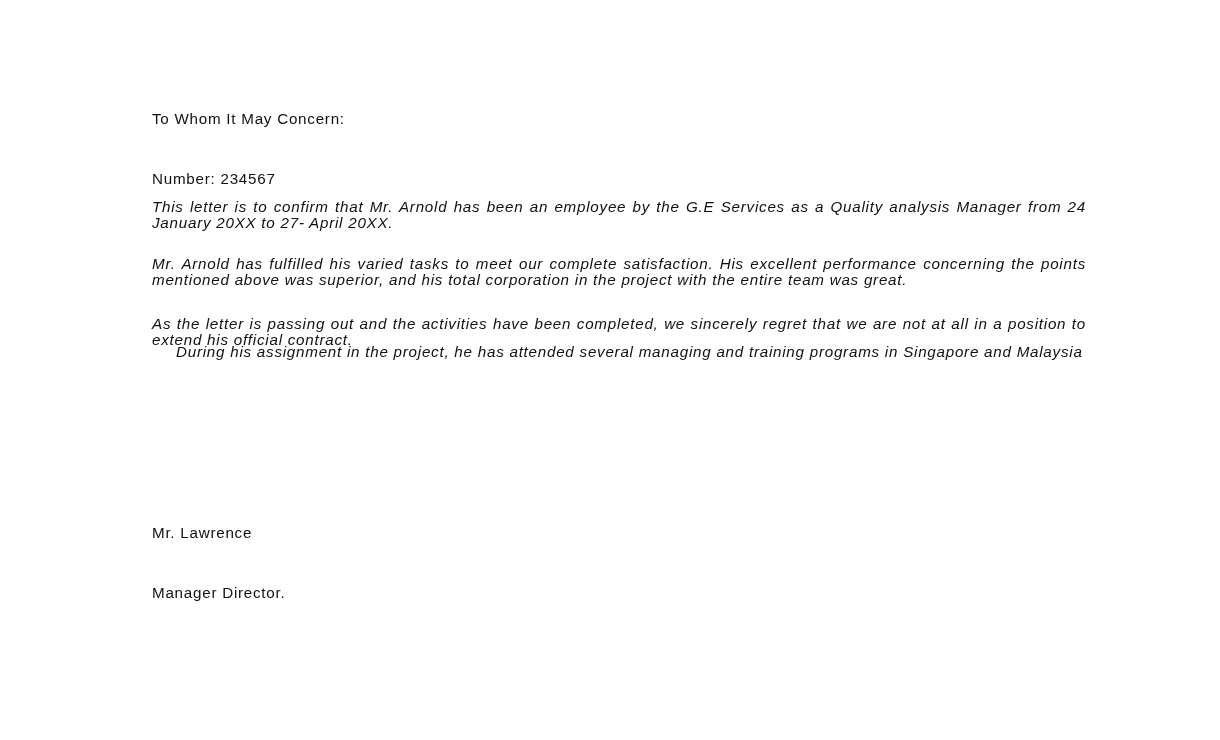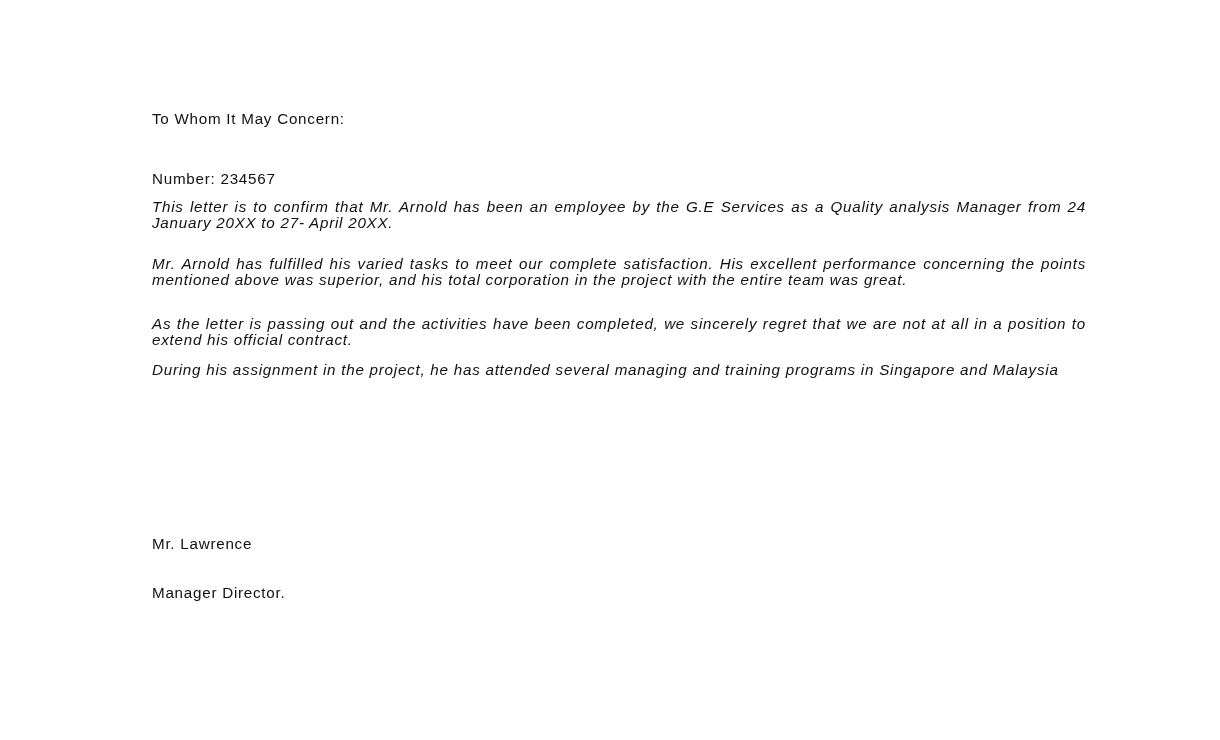--- a/index.html
+++ b/index.html
@@ -45,17 +45,17 @@
 </head>
 <body>
 
 <div class="page">
   <div class="line" style="top:109px;">To Whom It May Concern:</div>
   <div class="line" style="top:169px;">Number: 234567</div>
 
   <p class="para" style="top:199px;">This letter is to confirm that Mr. Arnold has been an employee by the G.E Services as a Quality analysis Manager from 24 January 20XX to 27- April 20XX.</p>
   <p class="para" style="top:256px;">Mr. Arnold has fulfilled his varied tasks to meet our complete satisfaction. His excellent performance concerning the points mentioned above was superior, and his total corporation in the project with the entire team was great.</p>
   <p class="para" style="top:316px;">As the letter is passing out and the activities have been completed, we sincerely regret that we are not at all in a position to extend his official contract.</p>
-  <p class="para" style="top:362px;">During his assignment in the project, he has attended several managing and training programs in Singapore and Malaysia</p>
+  <p class="para" style="top:344px;margin-left:24px;">During his assignment in the project, he has attended several managing and training programs in Singapore and Malaysia</p>
 
-  <div class="line" style="top:534px;">Mr. Lawrence</div>
+  <div class="line" style="top:523px;">Mr. Lawrence</div>
   <div class="line" style="top:583px;">Manager Director.</div>
 </div>
 
 </body></html>

